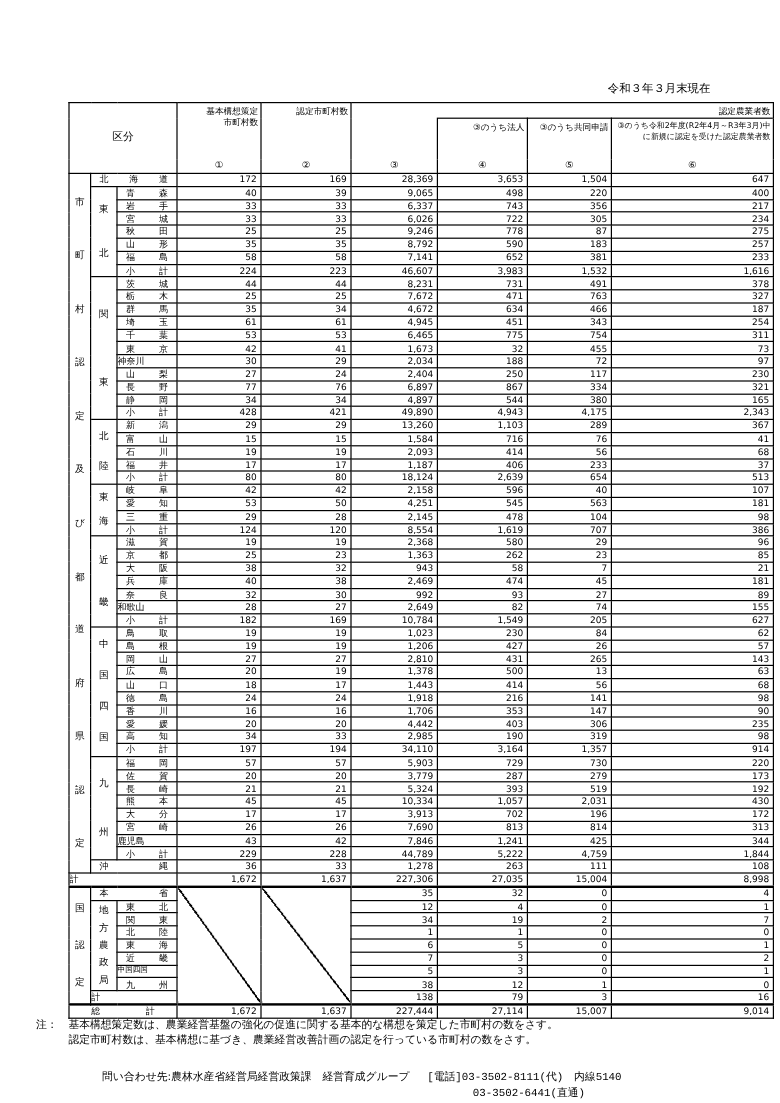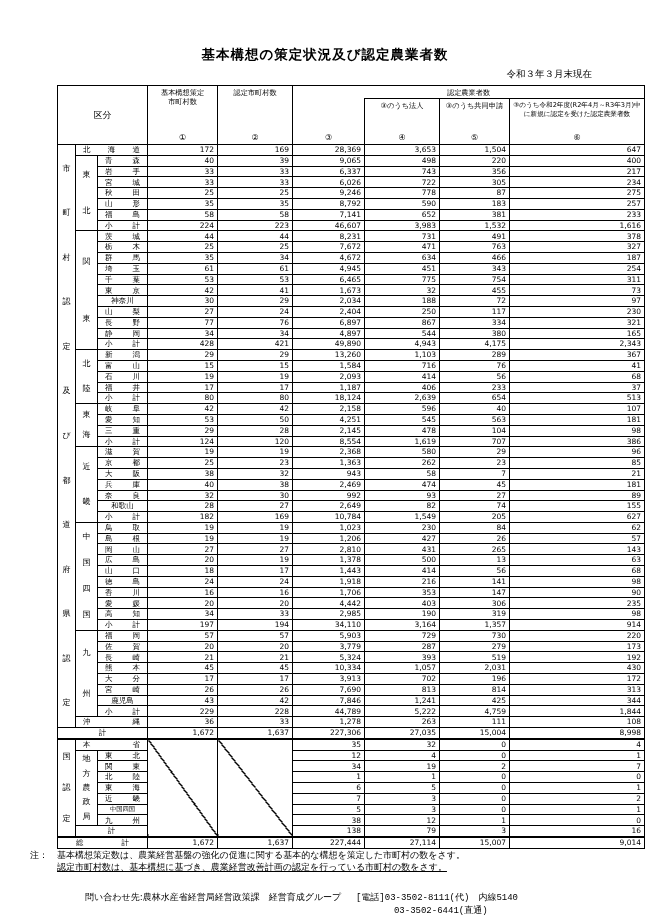--- a/index.html
+++ b/index.html
@@ -7,51 +7,50 @@
         font-family:"DejaVu Sans","Liberation Sans",sans-serif;overflow:hidden;}
   .title{position:absolute;top:46px;left:0;width:100%;text-align:center;
          font-size:13.5px;font-weight:bold;letter-spacing:1px;}
   .datenote{position:absolute;top:68px;right:58px;font-size:9.5px;}
   .tablewrap{position:absolute;top:85px;left:57px;}
   table{border-collapse:collapse;table-layout:fixed;border:1.8px solid #000;}
   td{border:1px solid #000;height:9.8px;padding:0;font-size:7.5px;line-height:1;
      vertical-align:middle;white-space:nowrap;overflow:hidden;}
   tr.h1{height:13px;} tr.h2{height:34px;} tr.h3{height:12px;}
   .kubun{text-align:center;font-size:9px;}
-  .hd{font-size:7.2px;text-align:center;vertical-align:top;padding:2px 2px 0 2px;
+  .hd{font-size:7.2px;text-align:right;vertical-align:top;padding:2px 2px 0 2px;
       line-height:1.3;white-space:pre-line;}
   .h6{font-size:6.6px;}
   .nb{border-bottom:none;} .nt{border-top:none;}
   .circ{text-align:center;font-size:8px;border-top:none;}
   .num{text-align:right;padding-right:3px;}
   .lbl{font-size:7.5px;}
   .jl{text-align:justify;text-align-last:justify;padding:0 7px;}
-  .cl{text-align:center;}
+  .cl{}
   .sm{font-size:6.3px;}
   .gt{text-align:justify;text-align-last:justify;padding:0 18px;}
   .vcell{padding:0;}
   .vlabel{display:flex;flex-direction:column;align-items:center;justify-content:space-around;
           width:100%;font-size:8px;margin:0 auto;}
   .vlabel span{display:block;line-height:1;}
   tr.bt > td{border-top:1.8px solid #000;}
   tr.bt2 > td{border-top:2.2px solid #000;}
   .diag{background:linear-gradient(to top right,#fff calc(50% - 0.7px),#000 calc(50% - 0.7px),
         #000 calc(50% + 0.7px),#fff calc(50% + 0.7px));}
   .notes{position:absolute;top:849px;left:30px;width:600px;font-size:9px;line-height:1.35;}
-  .notes .l2{padding-left:27px;text-decoration:underline;}
+  .notes .l2{padding-left:27px;}
   .footer{position:absolute;top:891px;left:0;width:546px;font-size:9px;display:flex;}
   .contact{margin-left:85px;}
   .phones{margin-left:auto;margin-right:28px;font-family:Liberation Mono, monospace;}
   .phones .p2{padding-left:38px;}
 </style>
 </head>
 <body>
 
 <div class="page">
-  <div class="title">基本構想の策定状況及び認定農業者数</div>
   <div class="datenote">令和３年３月末現在</div>
 
   <div class="tablewrap">
     <table>
       <colgroup>
         <col style="width:18px">
           <col style="width:22px">
           <col style="width:50px">
         <col style="width:70px">
           <col style="width:75px">

